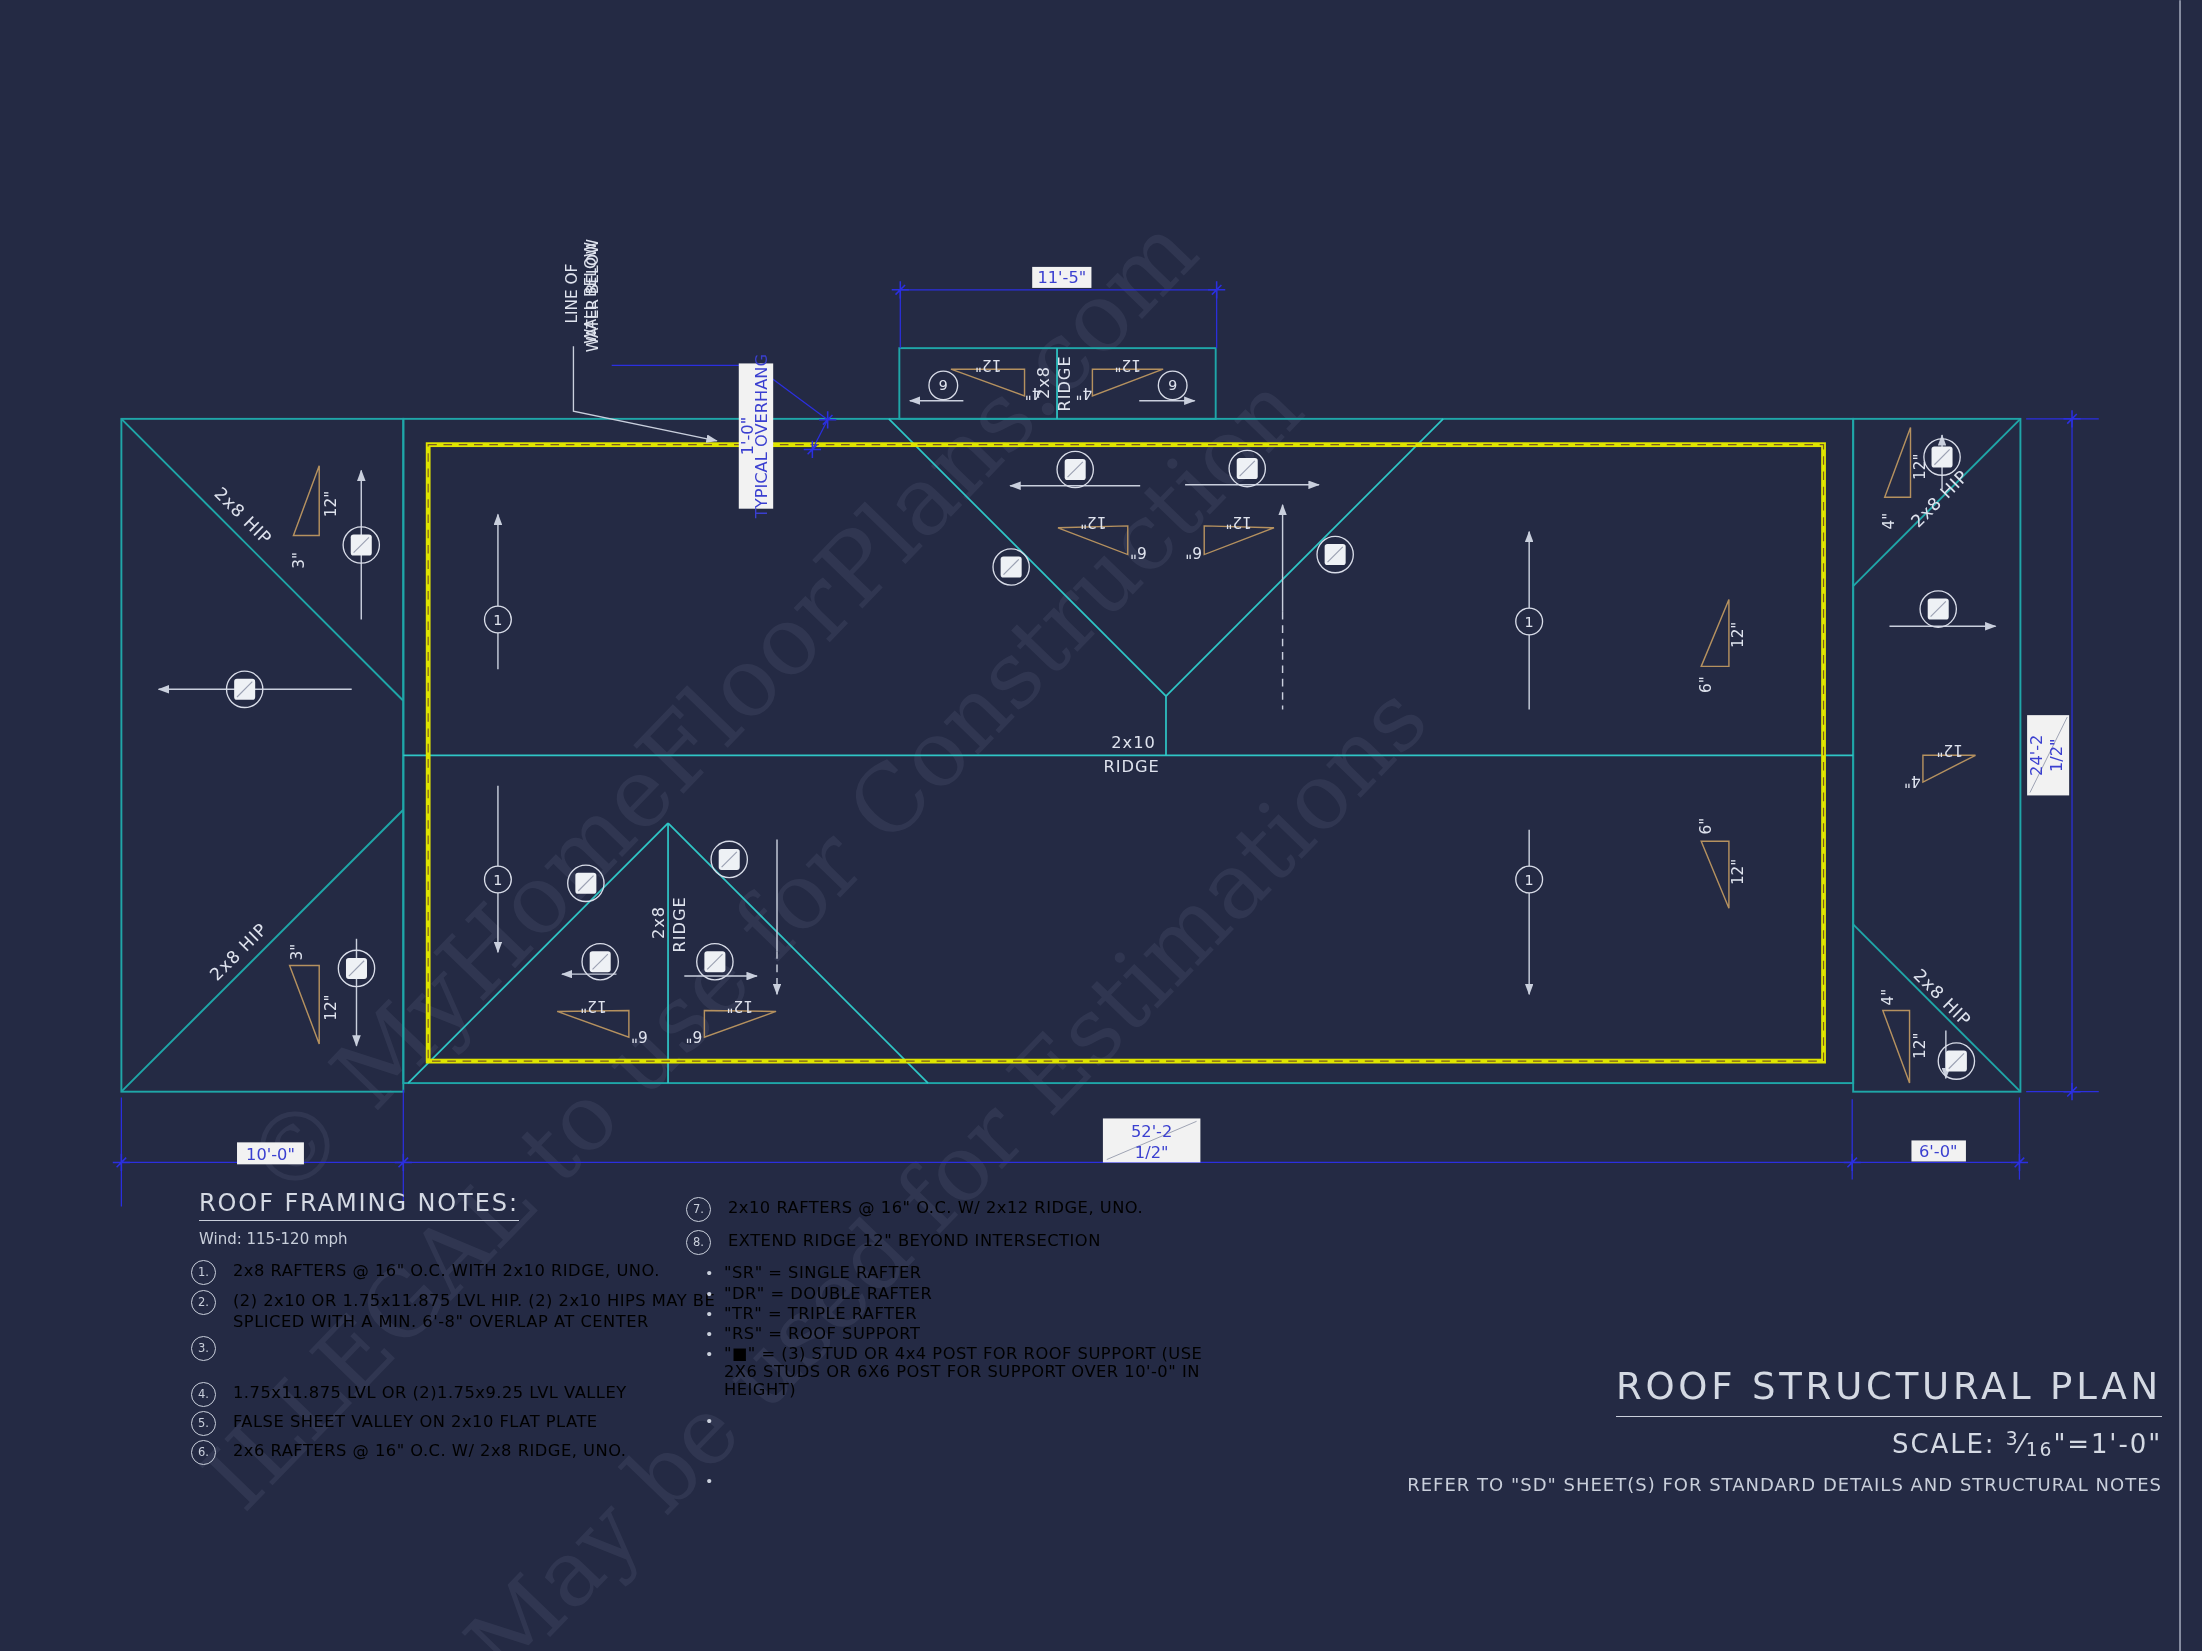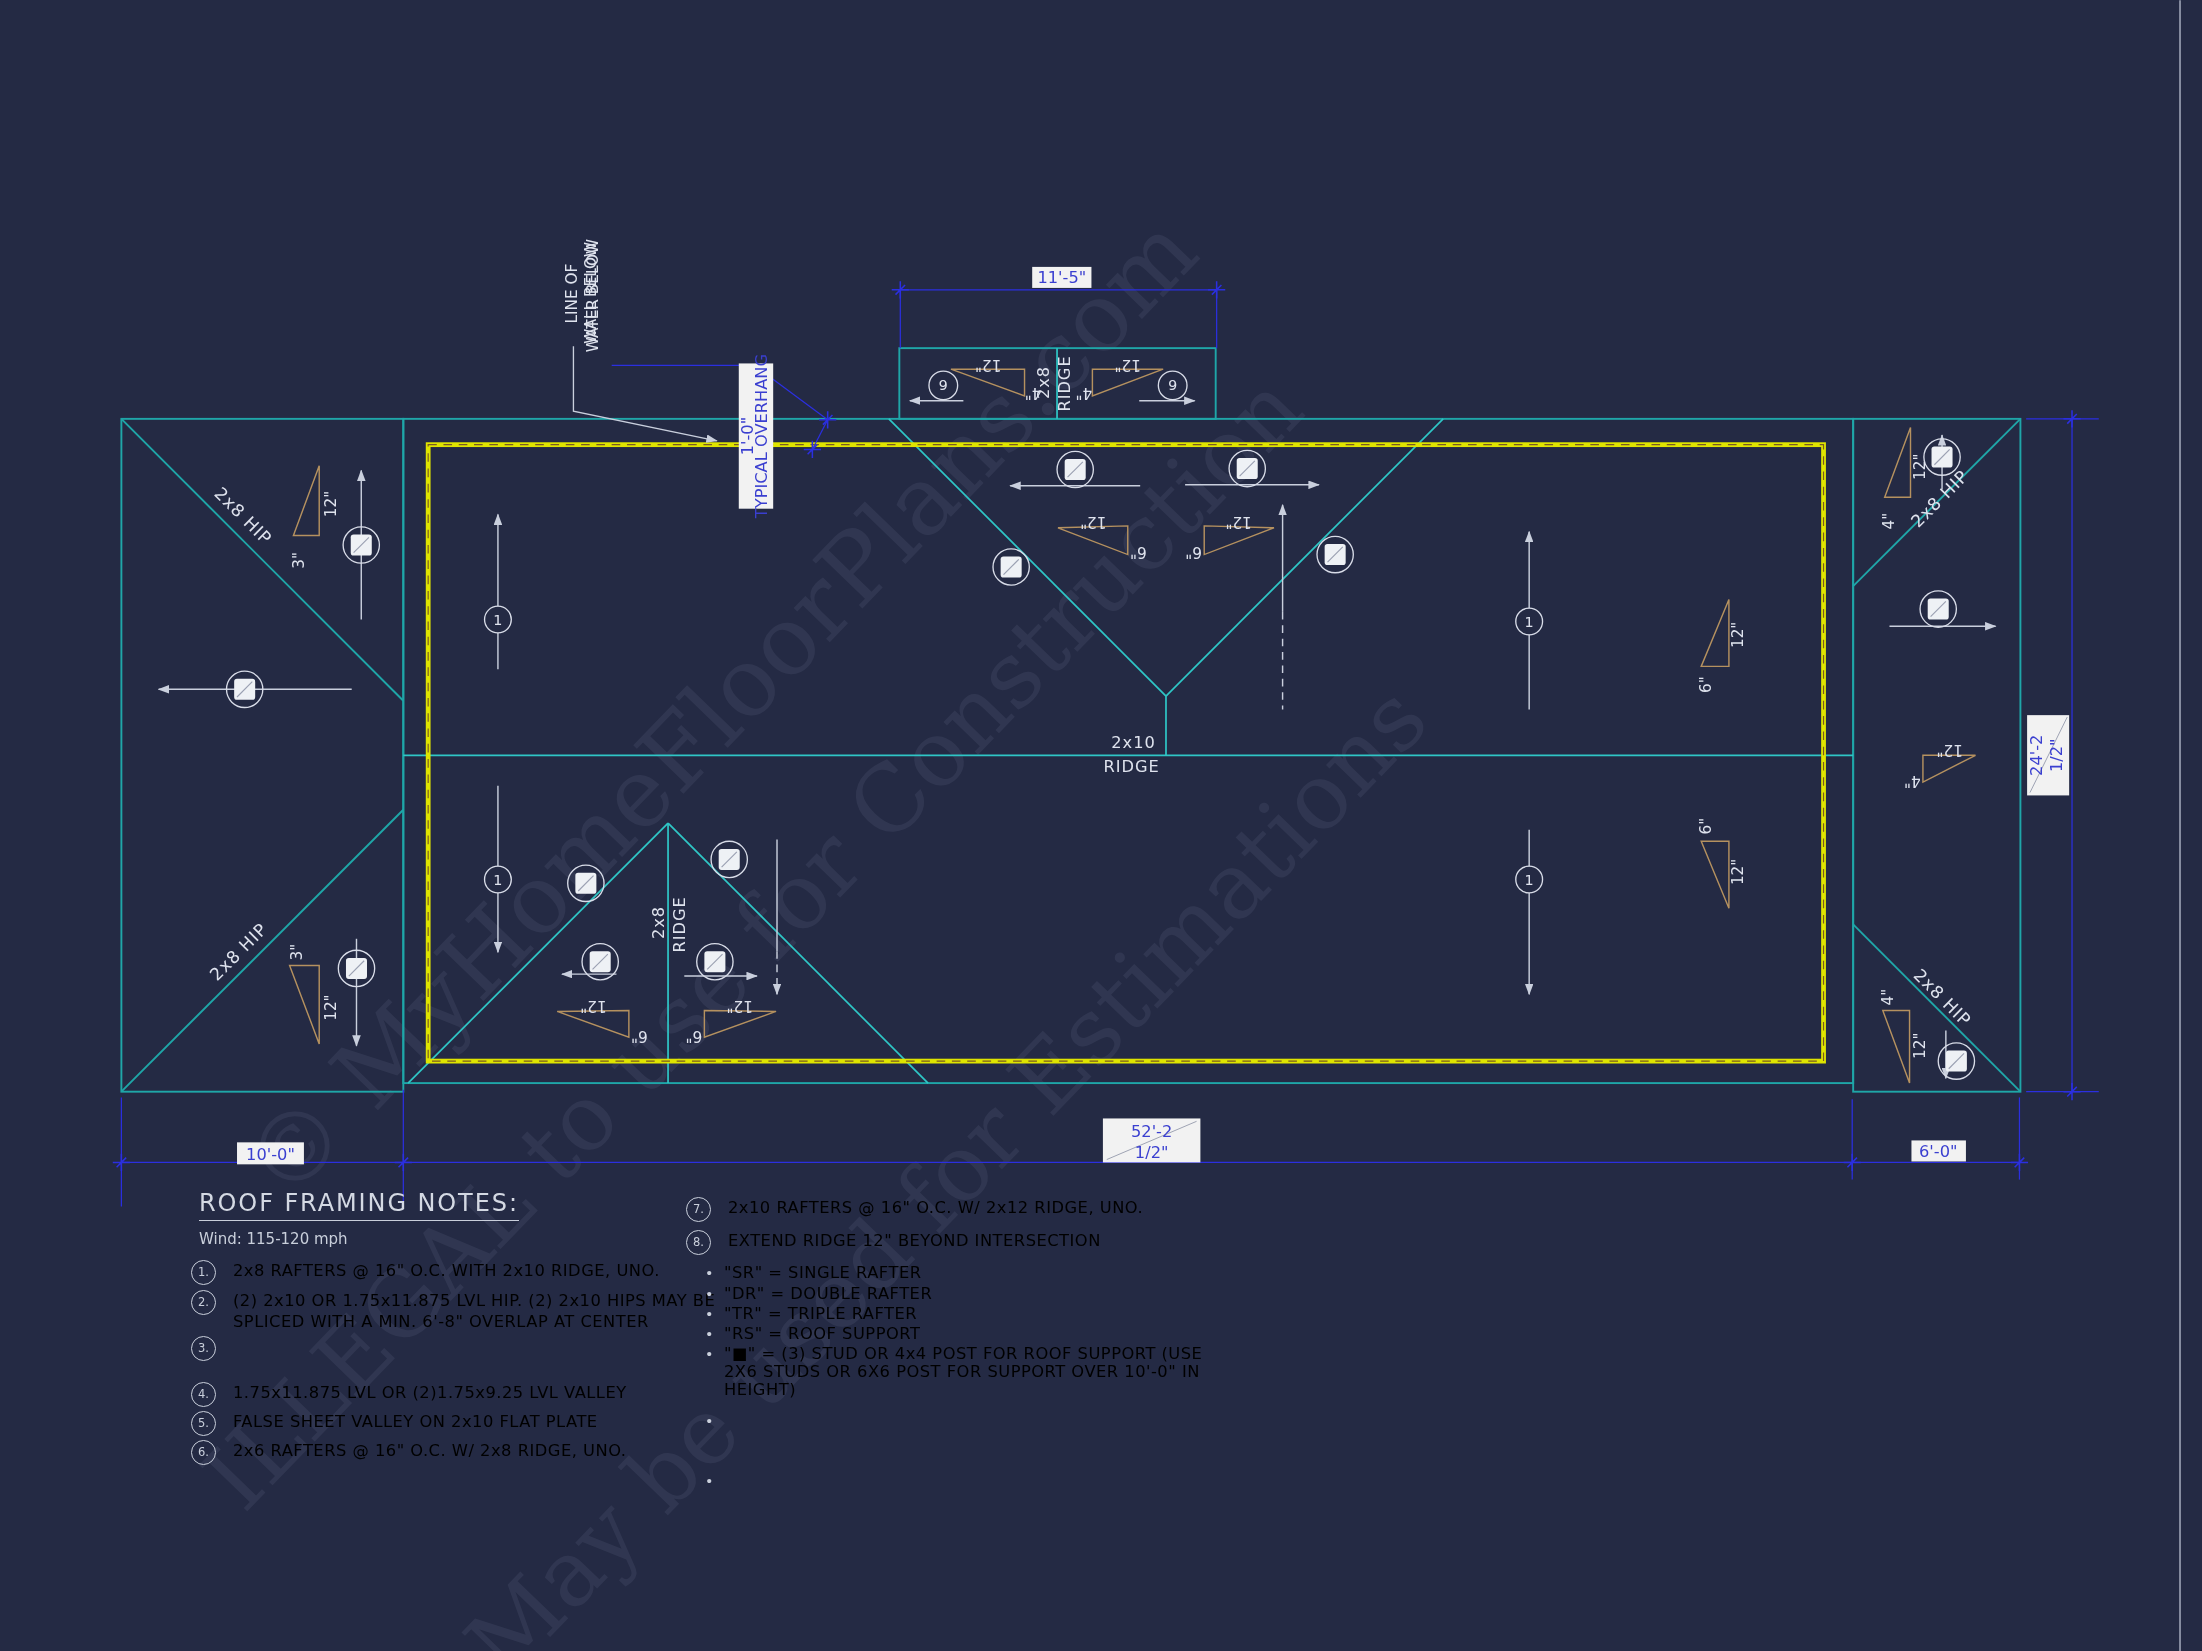--- a/index.html
+++ b/index.html
@@ -333,15 +333,20 @@
 2X6 STUDS OR 6X6 POST FOR SUPPORT OVER 10'-0" IN
 HEIGHT)</span>
     </div>
 <div class="brow" style="left:705px;top:1412px;width:593px;">
       <span class="bdot">•</span>
     </div>
 <div class="brow" style="left:705px;top:1472px;width:593px;">
       <span class="bdot">•</span>
     </div>
 
-
+<div id="titleblock">
+  <div id="tb-title">ROOF STRUCTURAL PLAN</div>
+  <div id="tb-scale"><span>SCALE:</span>&nbsp;<sup>3</sup><span>⁄</span><sub>16</sub><span>"=1'-0"</span></div>
+  <div id="tb-refer">REFER TO "SD" SHEET(S) FOR STANDARD DETAILS AND STRUCTURAL NOTES</div>
 </div>
 
+</div>
+
 
 </body></html>

